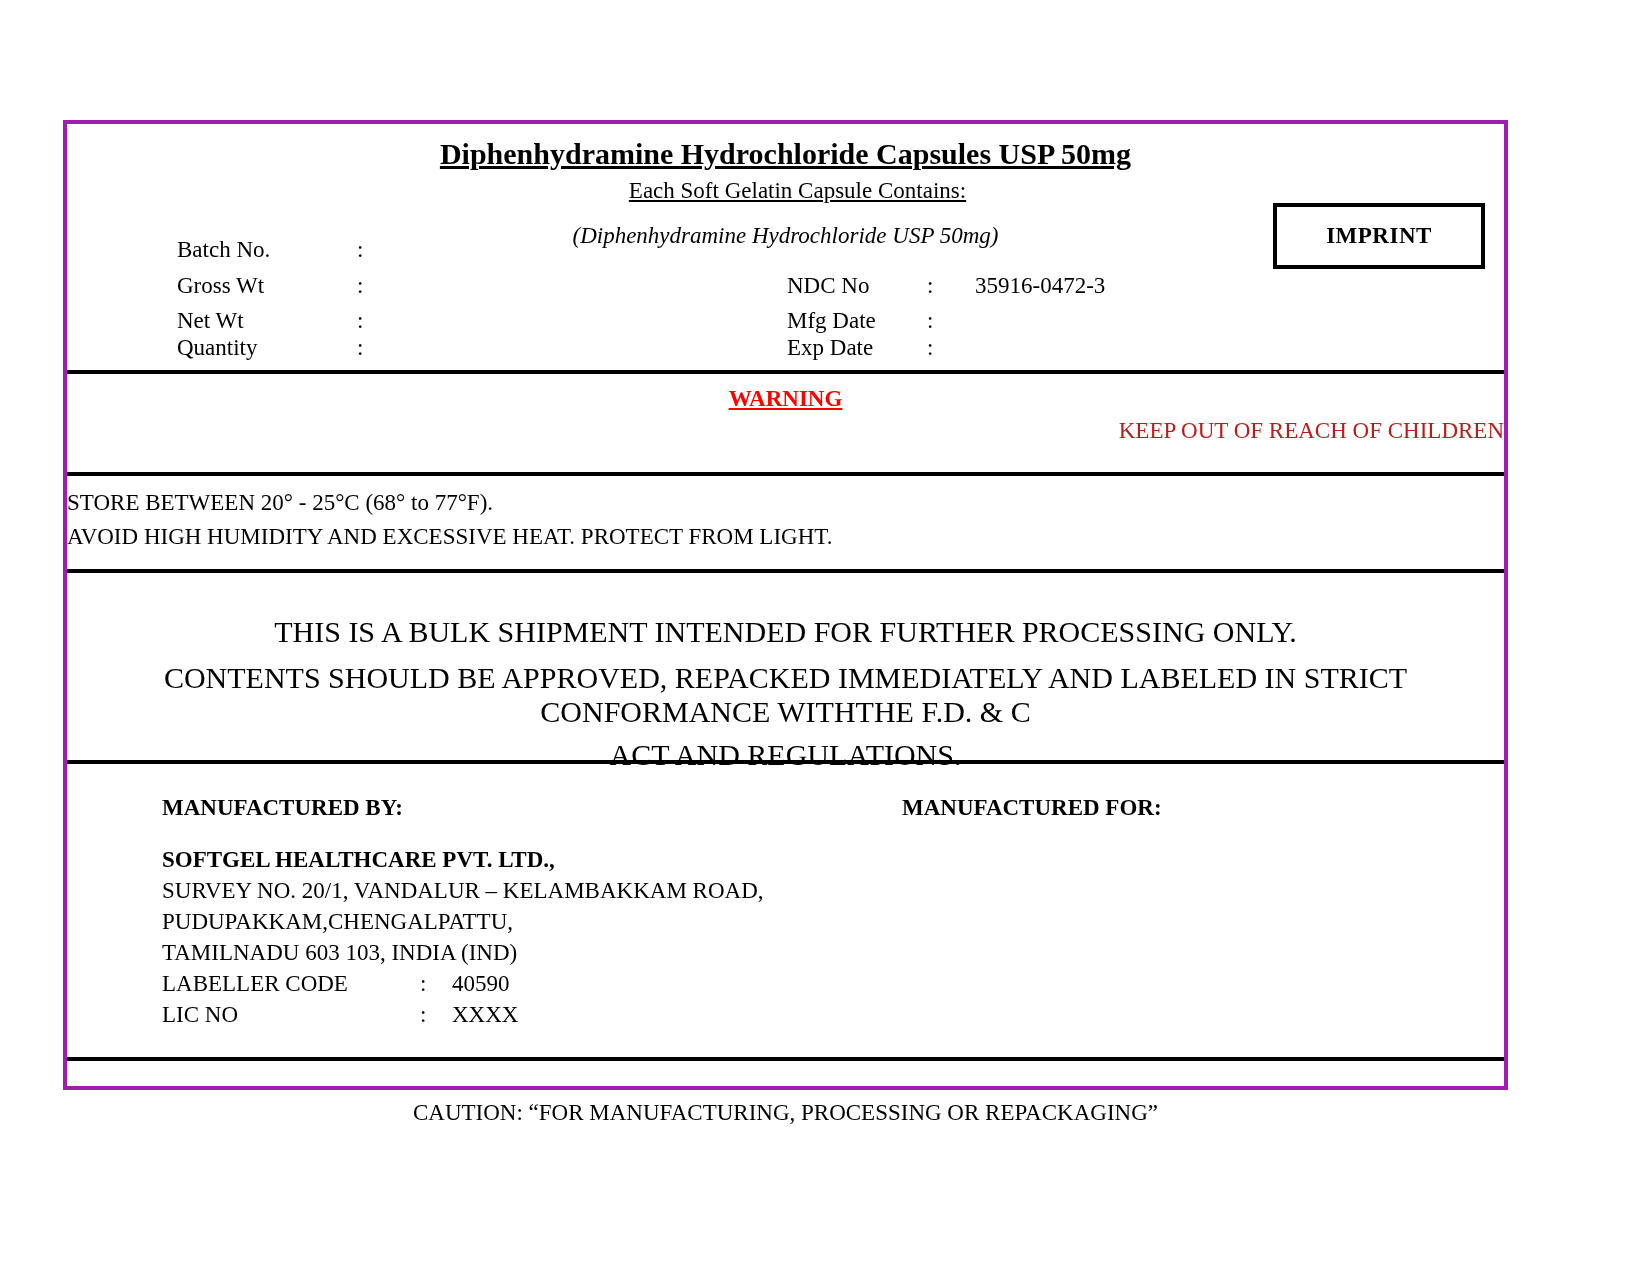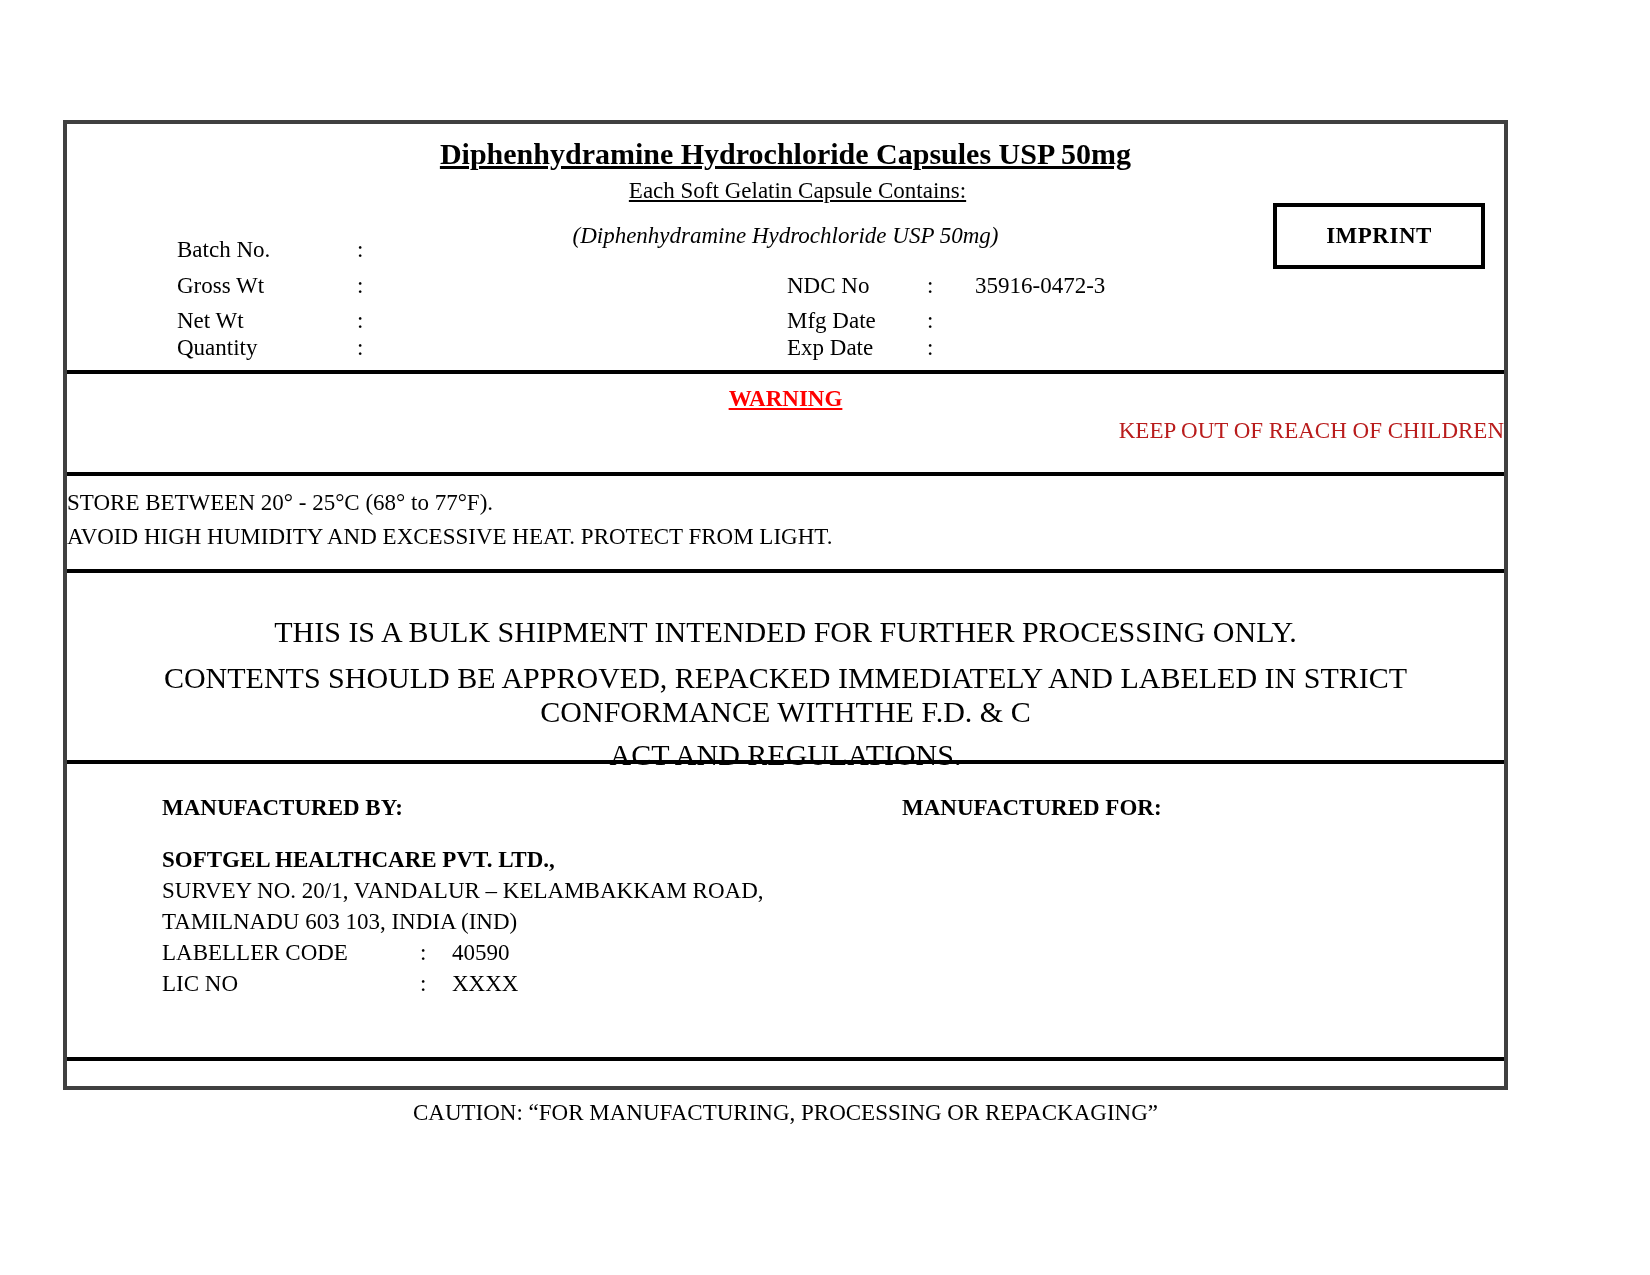--- a/index.html
+++ b/index.html
@@ -15,21 +15,21 @@
     position: relative;
     overflow: hidden;
   }
 
   .label-container {
     position: absolute;
     left: 63px;
     top: 120px;
     width: 1445px;
     height: 970px;
-    border: 4px solid #404040;
+    border: 4px solid #a21caf;
     box-sizing: border-box;
     background: #ffffff;
   }
 
   .section {
     border-bottom: 4px solid #000000;
     box-sizing: border-box;
     position: relative;
   }
   .section:last-child { border-bottom: none; }
@@ -254,20 +254,21 @@
   </div>
 
   <div class="section sec-manu">
 
     <div class="manu-by-head">MANUFACTURED BY:</div>
     <div class="manu-for-head">MANUFACTURED FOR:</div>
 
     <div class="manu-address">
       <div class="company">SOFTGEL HEALTHCARE PVT. LTD.,</div>
       <div>SURVEY NO. 20/1, VANDALUR – KELAMBAKKAM ROAD,</div>
+      <div>PUDUPAKKAM,CHENGALPATTU,</div>
       <div>TAMILNADU 603 103, INDIA (IND)</div>
 
       <div class="code-row">
         <span class="code-label">LABELLER CODE</span>
         <span class="code-colon">:</span>
         <span class="code-value">40590</span>
       </div>
 
       <div class="code-row">
         <span class="code-label">LIC NO</span>

